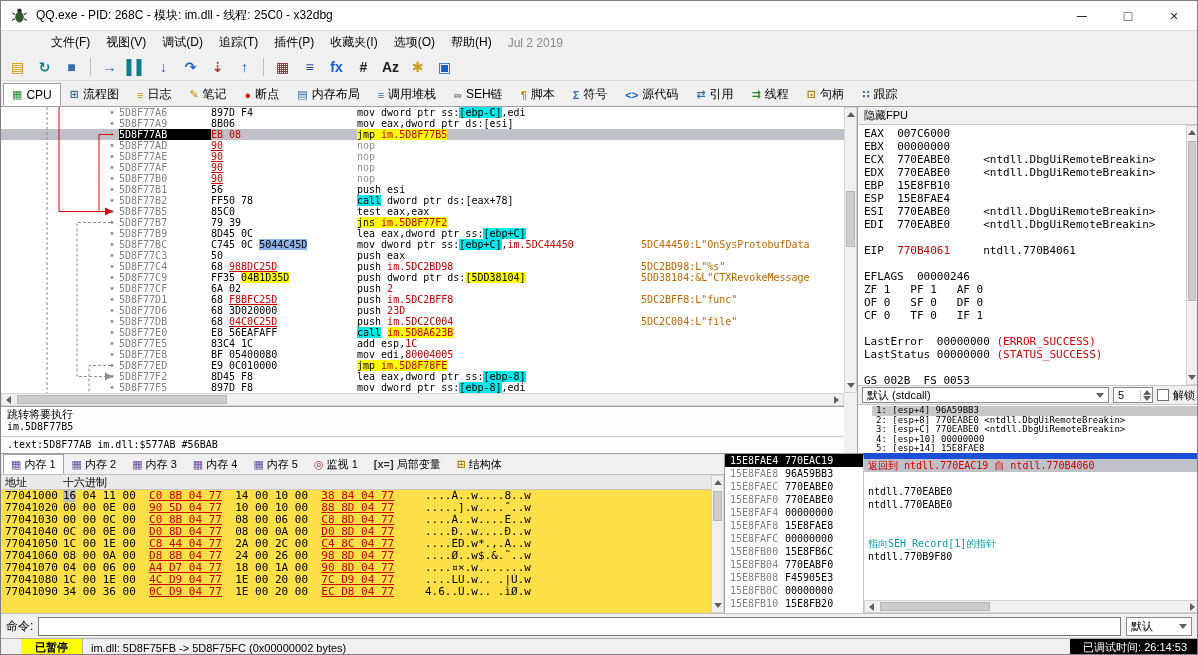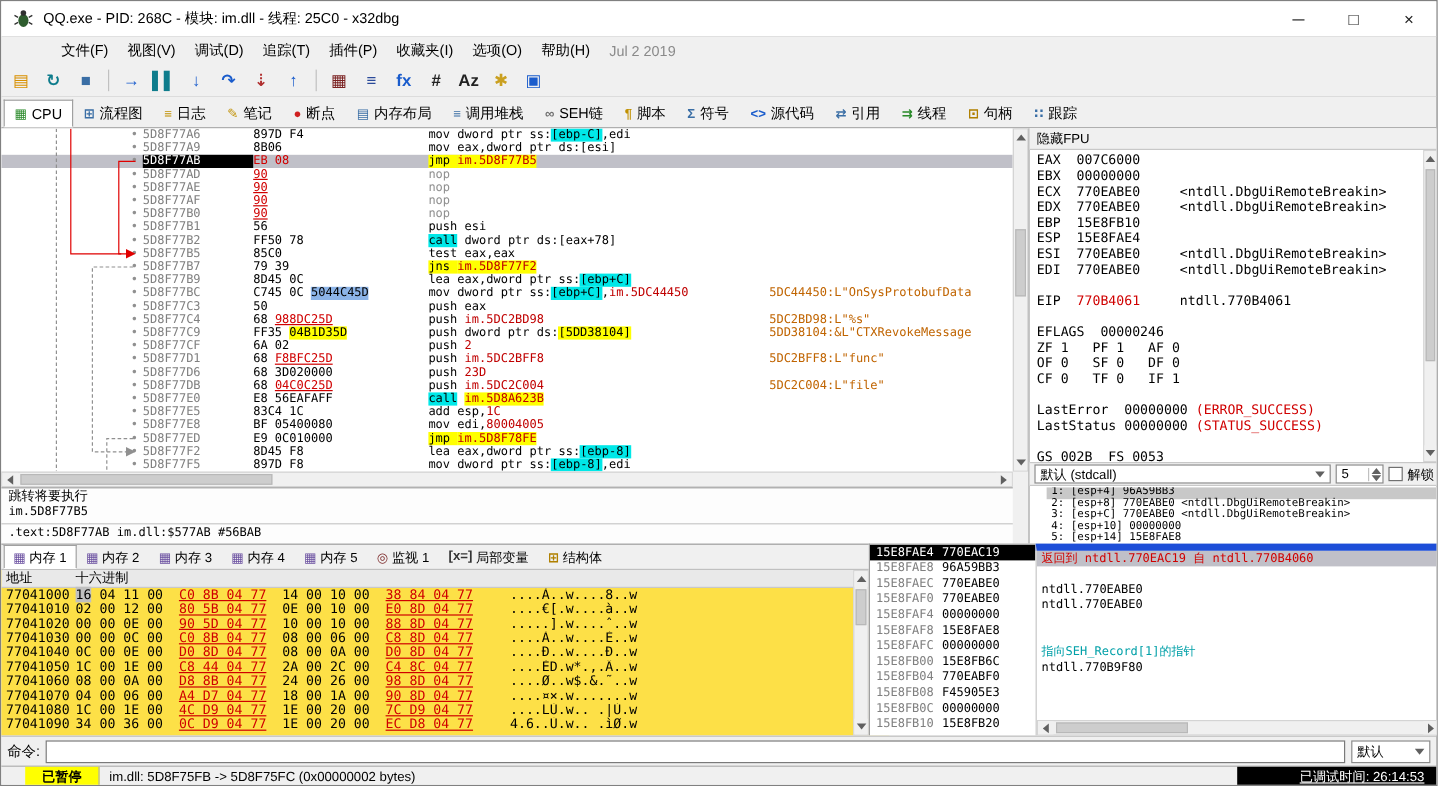--- a/index.html
+++ b/index.html
@@ -162,22 +162,22 @@
   #command-input{flex:1;height:19px;border:1px solid #7a7a7a;background:#fff;
                  font-family:"DejaVu Sans Mono",monospace;font-size:11px;padding:0 3px;}
   #command-dropdown{width:66px;height:19px;}
 
   
   #status-bar{position:absolute;left:0;top:637px;width:100%;height:18px;background:#f0f0f0;
               border-top:1px solid #b0b0b0;display:flex;align-items:stretch;font-size:11px;}
   #status-state{width:62px;background:#ffff00;display:flex;align-items:center;justify-content:center;
                 font-weight:bold;border-right:1px solid #b0b0b0;flex:none;margin-left:20px;}
   #status-message{flex:1;display:flex;align-items:center;padding-left:8px;}
-  #status-time{width:166px;background:#000;color:#fff;display:flex;align-items:center;
-               justify-content:flex-end;padding:0 10px;flex:none;text-decoration:underline;}
+  #status-time{width:127px;background:#000;color:#fff;display:flex;align-items:center;
+               justify-content:flex-end;padding:0 10px;flex:none;}
 </style>
 </head>
 <body>
 
 <div id="titlebar">
   <svg id="app-icon" viewBox="0 0 16 16">
     <ellipse cx="8" cy="9.5" rx="4" ry="5" fill="#2e5c2e"></ellipse>
     <circle cx="8" cy="3.6" r="2.2" fill="#303030"></circle>
     <line x1="3.8" y1="7" x2="1" y2="5.5" stroke="#303030" stroke-width="1"></line>
     <line x1="12.2" y1="7" x2="15" y2="5.5" stroke="#303030" stroke-width="1"></line>
@@ -491,21 +491,20 @@
     </div>
 </div>
 
 <div id="dump">
   <div id="dump-header">
     <span class="dh-addr">地址</span>
     <span class="dh-hex">十六进制</span>
   </div>
   <div id="dump-rows">
       <div class="dump-row"><span class="dp-addr">77041000</span><span class="dp-hex"><span class="tk-hb">16</span><span class="tk-p"> 04 11 00</span><span class="tk-p">  </span><span class="tk-ru">C0 8B 04 77</span><span class="tk-p">  </span><span class="tk-p">14 00 10 00</span><span class="tk-p">  </span><span class="tk-ru">38 84 04 77</span></span><span class="dp-ascii">....À..w....8..w</span></div>
-      <div class="dump-row"><span class="dp-addr">77041010</span><span class="dp-hex"><span class="tk-p">02 00 12 00</span><span class="tk-p">  </span><span class="tk-ru">80 5B 04 77</span><span class="tk-p">  </span><span class="tk-p">0E 00 10 00</span><span class="tk-p">  </span><span class="tk-ru">E0 8D 04 77</span></span><span class="dp-ascii">....€[.w....à..w</span></div>
       <div class="dump-row"><span class="dp-addr">77041020</span><span class="dp-hex"><span class="tk-p">00 00 0E 00</span><span class="tk-p">  </span><span class="tk-ru">90 5D 04 77</span><span class="tk-p">  </span><span class="tk-p">10 00 10 00</span><span class="tk-p">  </span><span class="tk-ru">88 8D 04 77</span></span><span class="dp-ascii">.....].w....ˆ..w</span></div>
       <div class="dump-row"><span class="dp-addr">77041030</span><span class="dp-hex"><span class="tk-p">00 00 0C 00</span><span class="tk-p">  </span><span class="tk-ru">C0 8B 04 77</span><span class="tk-p">  </span><span class="tk-p">08 00 06 00</span><span class="tk-p">  </span><span class="tk-ru">C8 8D 04 77</span></span><span class="dp-ascii">....À..w....È..w</span></div>
       <div class="dump-row"><span class="dp-addr">77041040</span><span class="dp-hex"><span class="tk-p">0C 00 0E 00</span><span class="tk-p">  </span><span class="tk-ru">D0 8D 04 77</span><span class="tk-p">  </span><span class="tk-p">08 00 0A 00</span><span class="tk-p">  </span><span class="tk-ru">D0 8D 04 77</span></span><span class="dp-ascii">....Ð..w....Ð..w</span></div>
       <div class="dump-row"><span class="dp-addr">77041050</span><span class="dp-hex"><span class="tk-p">1C 00 1E 00</span><span class="tk-p">  </span><span class="tk-ru">C8 44 04 77</span><span class="tk-p">  </span><span class="tk-p">2A 00 2C 00</span><span class="tk-p">  </span><span class="tk-ru">C4 8C 04 77</span></span><span class="dp-ascii">....ÈD.w*.,.Ä..w</span></div>
       <div class="dump-row"><span class="dp-addr">77041060</span><span class="dp-hex"><span class="tk-p">08 00 0A 00</span><span class="tk-p">  </span><span class="tk-ru">D8 8B 04 77</span><span class="tk-p">  </span><span class="tk-p">24 00 26 00</span><span class="tk-p">  </span><span class="tk-ru">98 8D 04 77</span></span><span class="dp-ascii">....Ø..w$.&amp;.˜..w</span></div>
       <div class="dump-row"><span class="dp-addr">77041070</span><span class="dp-hex"><span class="tk-p">04 00 06 00</span><span class="tk-p">  </span><span class="tk-ru">A4 D7 04 77</span><span class="tk-p">  </span><span class="tk-p">18 00 1A 00</span><span class="tk-p">  </span><span class="tk-ru">90 8D 04 77</span></span><span class="dp-ascii">....¤×.w.......w</span></div>
       <div class="dump-row"><span class="dp-addr">77041080</span><span class="dp-hex"><span class="tk-p">1C 00 1E 00</span><span class="tk-p">  </span><span class="tk-ru">4C D9 04 77</span><span class="tk-p">  </span><span class="tk-p">1E 00 20 00</span><span class="tk-p">  </span><span class="tk-ru">7C D9 04 77</span></span><span class="dp-ascii">....LÙ.w.. .|Ù.w</span></div>
       <div class="dump-row"><span class="dp-addr">77041090</span><span class="dp-hex"><span class="tk-p">34 00 36 00</span><span class="tk-p">  </span><span class="tk-ru">0C D9 04 77</span><span class="tk-p">  </span><span class="tk-p">1E 00 20 00</span><span class="tk-p">  </span><span class="tk-ru">EC D8 04 77</span></span><span class="dp-ascii">4.6..Ù.w.. .ìØ.w</span></div>
     </div>
 </div>

